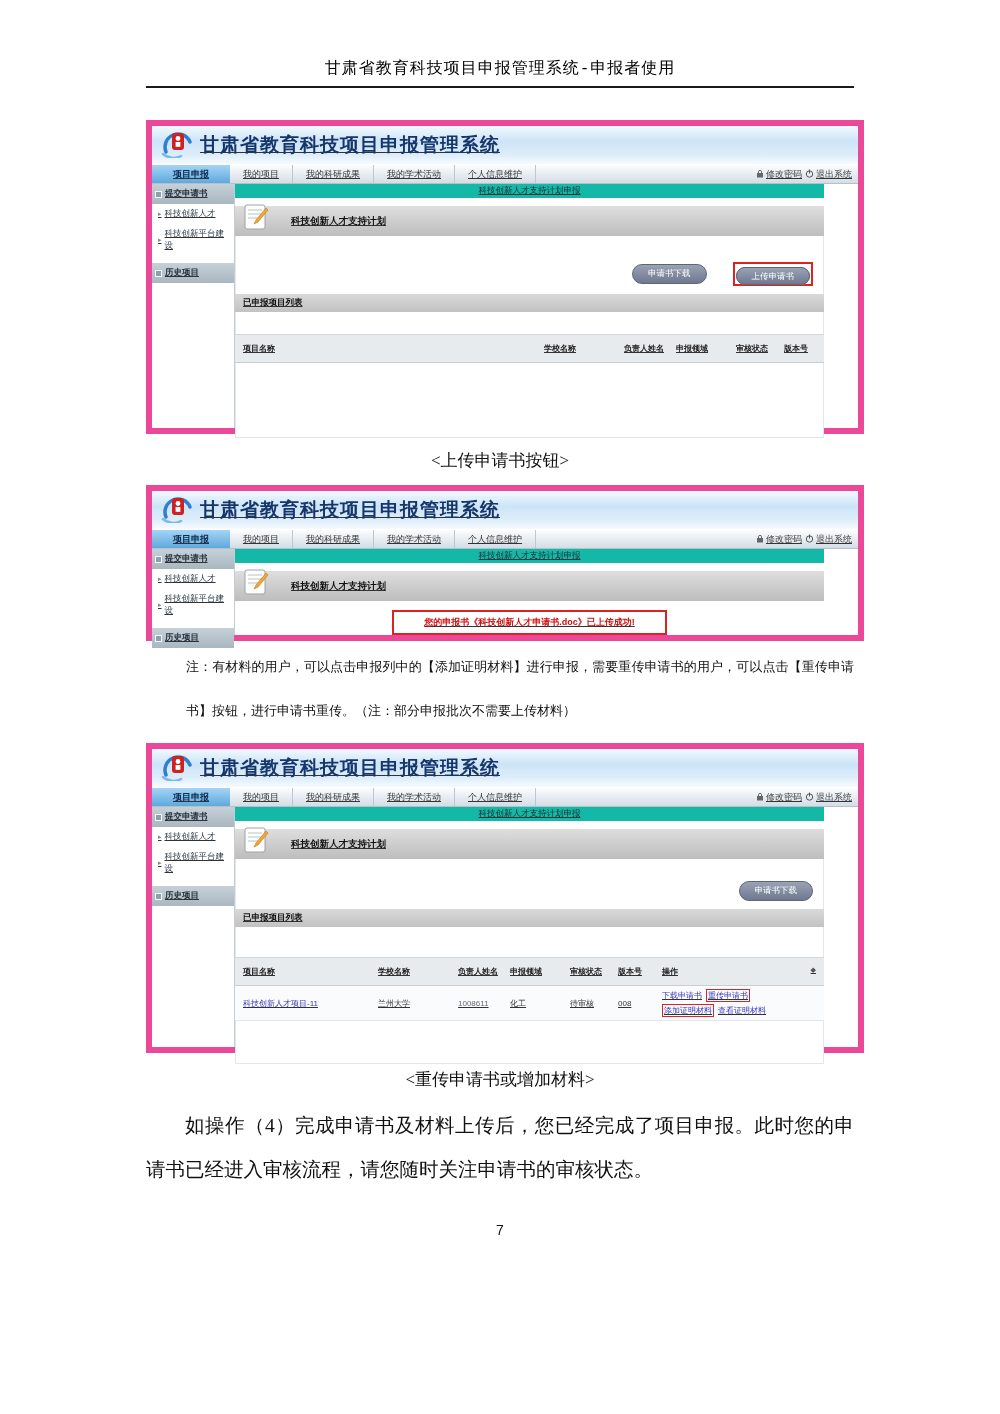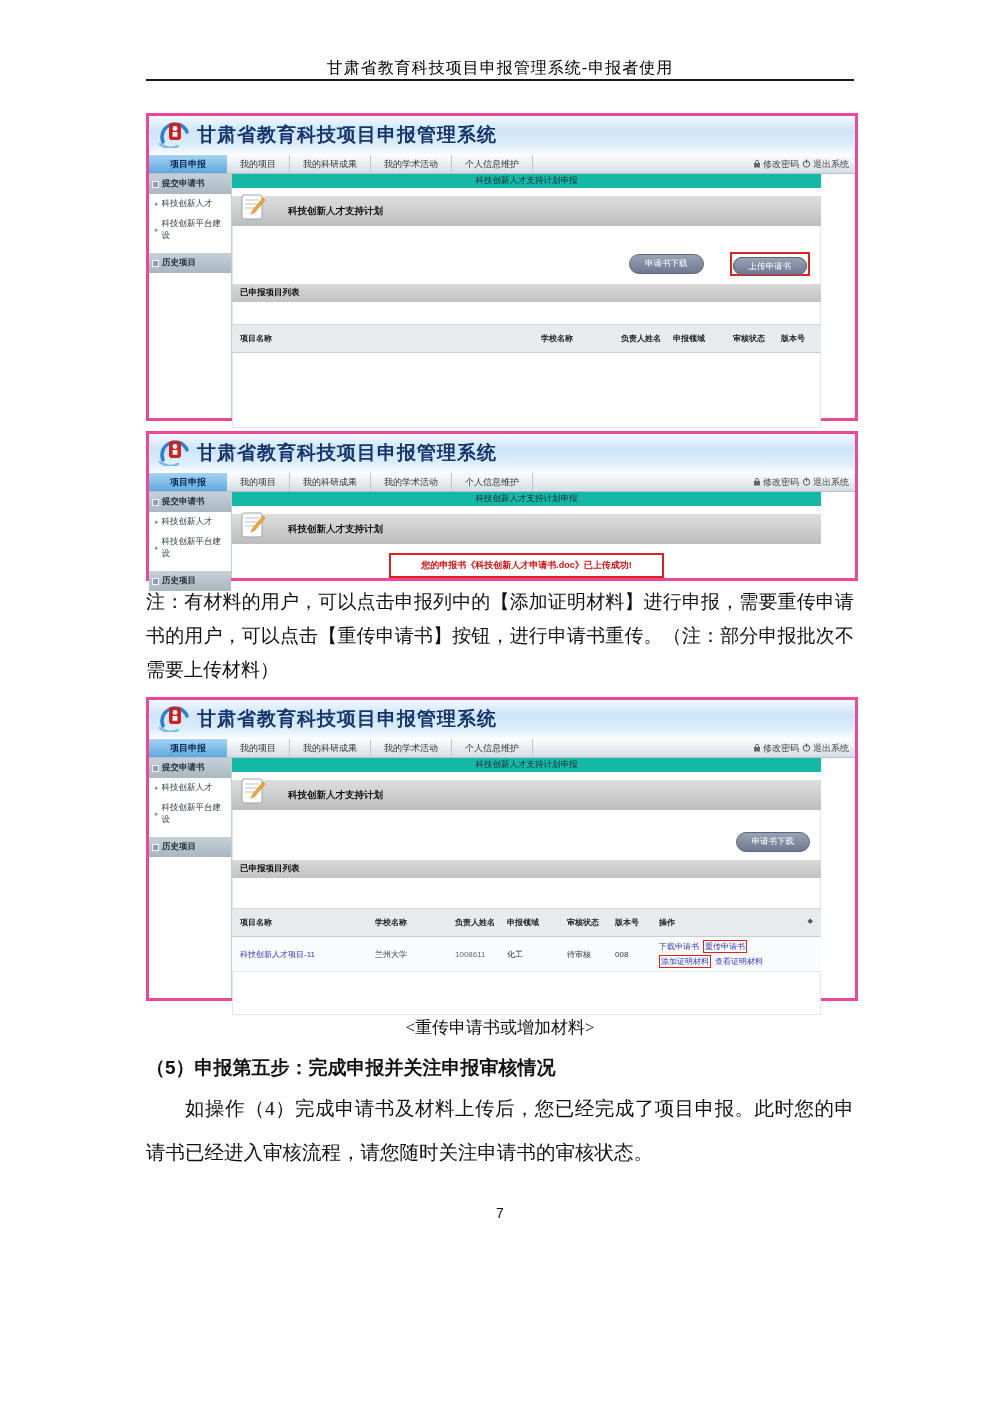--- a/index.html
+++ b/index.html
@@ -3,36 +3,37 @@
 <meta charset="utf-8">
 <style>
   html,body{margin:0;padding:0;}
   body{
     width:1000px;height:1414px;background:#ffffff;overflow:hidden;
     font-family:"Liberation Serif","DejaVu Serif",serif;color:#111;
   }
   .doc{width:708px;margin:0 auto;padding-top:58px;}
   .doc-header{
     text-align:center;font-size:16px;letter-spacing:1px;color:#000;
-    border-bottom:2px solid #1a1a1a;
+    padding-bottom:7px;border-bottom:2px solid #1a1a1a;font-family:Liberation Mono, monospace;
   }
   .caption{text-align:center;font-size:17px;margin:15px 0 13px;}
-  .note-para{font-size:19px;line-height:34px;text-align:justify;margin-top:4px;}
+  .note-para{font-size:13px;line-height:44px;text-align:justify;margin-top:4px;margin-left:40px;}
   .step-heading{
     font-family:"Liberation Sans","DejaVu Sans",sans-serif;
     font-size:19px;font-weight:bold;margin-top:16px;
   }
   .step-para{font-size:19.5px;line-height:44px;text-align:justify;text-indent:2em;margin-top:6px;}
   .page-num{text-align:center;font-size:14px;margin-top:30px;font-family:"Liberation Sans",sans-serif;}
 
   
   .shot{
-    width:706px;background:#fff;border:3px solid #ec4899;
+    width:706px;background:#fff;border:6px solid #ec4899;
     font-family:"Liberation Sans","DejaVu Sans",sans-serif;color:#333;
     margin-top:10px;
+    text-decoration:underline;
   }
   .shot1{margin-top:32px;}
   .banner{
     height:38px;display:flex;align-items:center;gap:6px;padding-left:8px;
     background:linear-gradient(180deg,#f2f9ff 0%,#cde4f7 40%,#dcedfa 75%,#f6fbff 100%);
   }
   .logo-title{font-size:19px;font-weight:bold;color:#16356b;letter-spacing:1px;}
   .navbar{
     height:18px;display:flex;align-items:stretch;font-size:9px;color:#333;
     background:linear-gradient(180deg,#fcfdfe,#d4dde5);
@@ -194,20 +195,21 @@
             <span class="c c-field">申报领域</span>
             <span class="c c-status">审核状态</span>
             <span class="c c-ver">版本号</span>
           </div>
           <div class="white-gap" style="height:74px;border-bottom:1px solid #e3e7ea;"></div>
         </div>
       </div>
     </div>
   </div>
 
+  <div class="caption">&lt;上传申请书按钮&gt;</div>
 
   <div class="shot">
     <div class="banner">
       <span>
         <svg width="34" height="30" viewBox="0 0 34 30">
           <path d="M6 24 A 12 12 0 1 1 30 14" stroke="#2e7fd0" stroke-width="3.5" fill="none" stroke-linecap="round"></path>
           <path d="M3 26 A 16 16 0 0 0 21 28" stroke="#7db8e8" stroke-width="2.5" fill="none" stroke-linecap="round"></path>
           <rect x="12" y="5" width="12" height="17" rx="3" fill="#cc2222"></rect>
           <circle cx="18" cy="10.5" r="2.4" fill="#fff"></circle>
           <rect x="15.6" y="14" width="4.8" height="4.8" fill="#fff"></rect>
@@ -393,18 +395,17 @@
             </span>
           </div>
           <div class="white-gap" style="height:42px;border-bottom:1px solid #e3e7ea;"></div>
         </div>
       </div>
     </div>
   </div>
 
   <div class="caption">&lt;重传申请书或增加材料&gt;</div>
 
-  <div class="step-heading">（5）申报第五步：完成申报并关注申报审核情况</div>
   <div class="step-para">如操作（4）完成申请书及材料上传后，您已经完成了项目申报。此时您的申请书已经进入审核流程，请您随时关注申请书的审核状态。</div>
 
   <div class="page-num">7</div>
 
 </div>
 
 </body></html>

